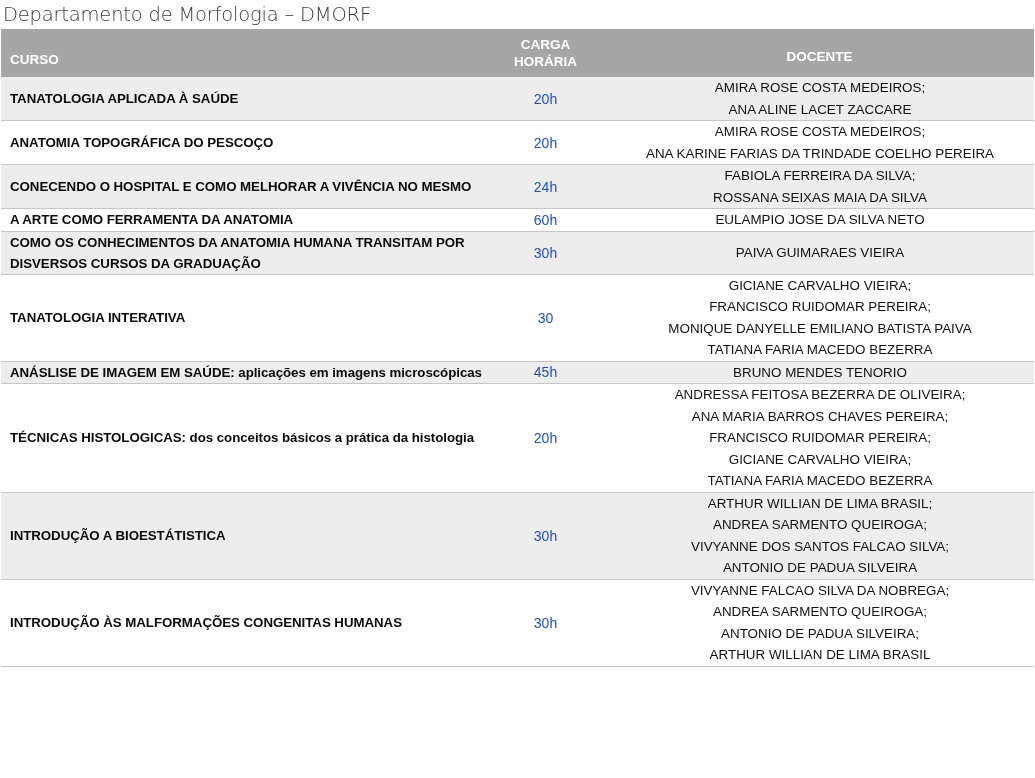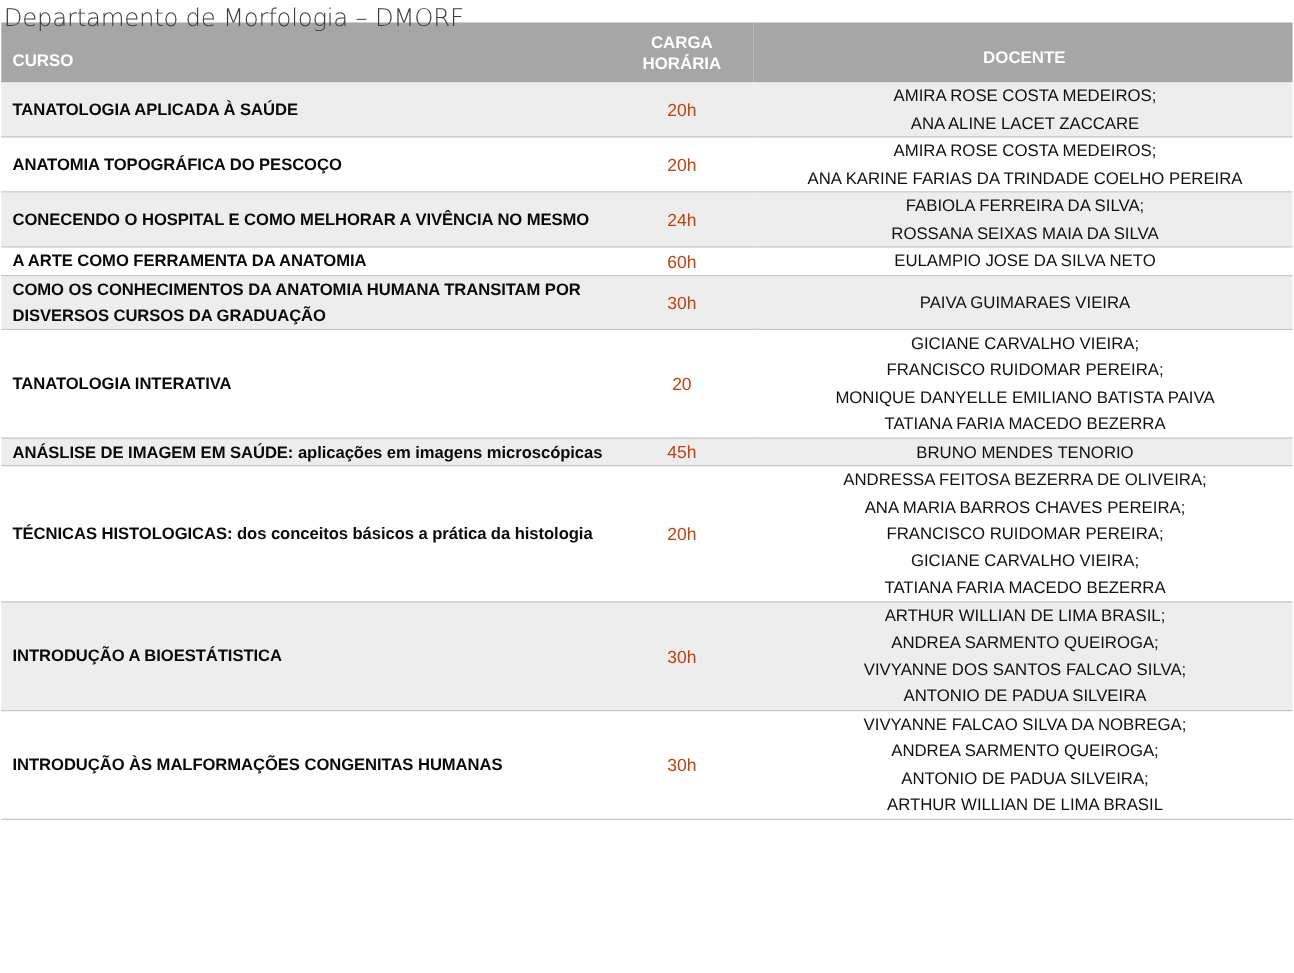--- a/index.html
+++ b/index.html
@@ -15,21 +15,21 @@
     overflow: hidden;
   }
 
   #page-title {
     font-family: "DejaVu Sans", sans-serif;
     font-size: 19.5px;
     font-weight: 300;
     color: #3b3b3b;
     letter-spacing: -0.2px;
     padding: 1px 0 0 3px;
-    height: 18px;
+    height: 29px;
     line-height: 28px;
     white-space: nowrap;
   }
 
   table.course-table {
     border-collapse: collapse;
     width: 1033px;
     margin: 0 0 0 1px;
     table-layout: fixed;
   }
@@ -84,21 +84,21 @@
     color: #0a0a0a;
     line-height: 21px;
     letter-spacing: -0.05px;
     text-align: left;
     padding-left: 9px;
     padding-right: 4px;
   }
   td.c-carga {
     text-align: center;
     font-size: 14px;
-    color: #c2410c;
+    color: #1d4ed8;
     font-weight: normal;
   }
   td.c-docente {
     font-size: 13.4px;
     color: #111111;
     line-height: 21.5px;
     font-weight: normal;
     text-align: center;
     padding-left: 12px;
     white-space: pre-line;
@@ -149,21 +149,21 @@
         <td class="c-carga">60h</td>
         <td class="c-docente">EULAMPIO JOSE DA SILVA NETO</td>
       </tr>
       <tr class="alt">
         <td class="c-curso">COMO OS CONHECIMENTOS DA ANATOMIA HUMANA TRANSITAM POR DISVERSOS CURSOS DA GRADUAÇÃO</td>
         <td class="c-carga">30h</td>
         <td class="c-docente">PAIVA GUIMARAES VIEIRA</td>
       </tr>
       <tr class="plain">
         <td class="c-curso">TANATOLOGIA INTERATIVA</td>
-        <td class="c-carga">20</td>
+        <td class="c-carga">30</td>
         <td class="c-docente">GICIANE CARVALHO VIEIRA;
 FRANCISCO RUIDOMAR PEREIRA;
 MONIQUE DANYELLE EMILIANO BATISTA PAIVA
 TATIANA FARIA MACEDO BEZERRA</td>
       </tr>
       <tr class="alt">
         <td class="c-curso">ANÁSLISE DE IMAGEM EM SAÚDE: aplicações em imagens microscópicas</td>
         <td class="c-carga">45h</td>
         <td class="c-docente">BRUNO MENDES TENORIO</td>
       </tr>

